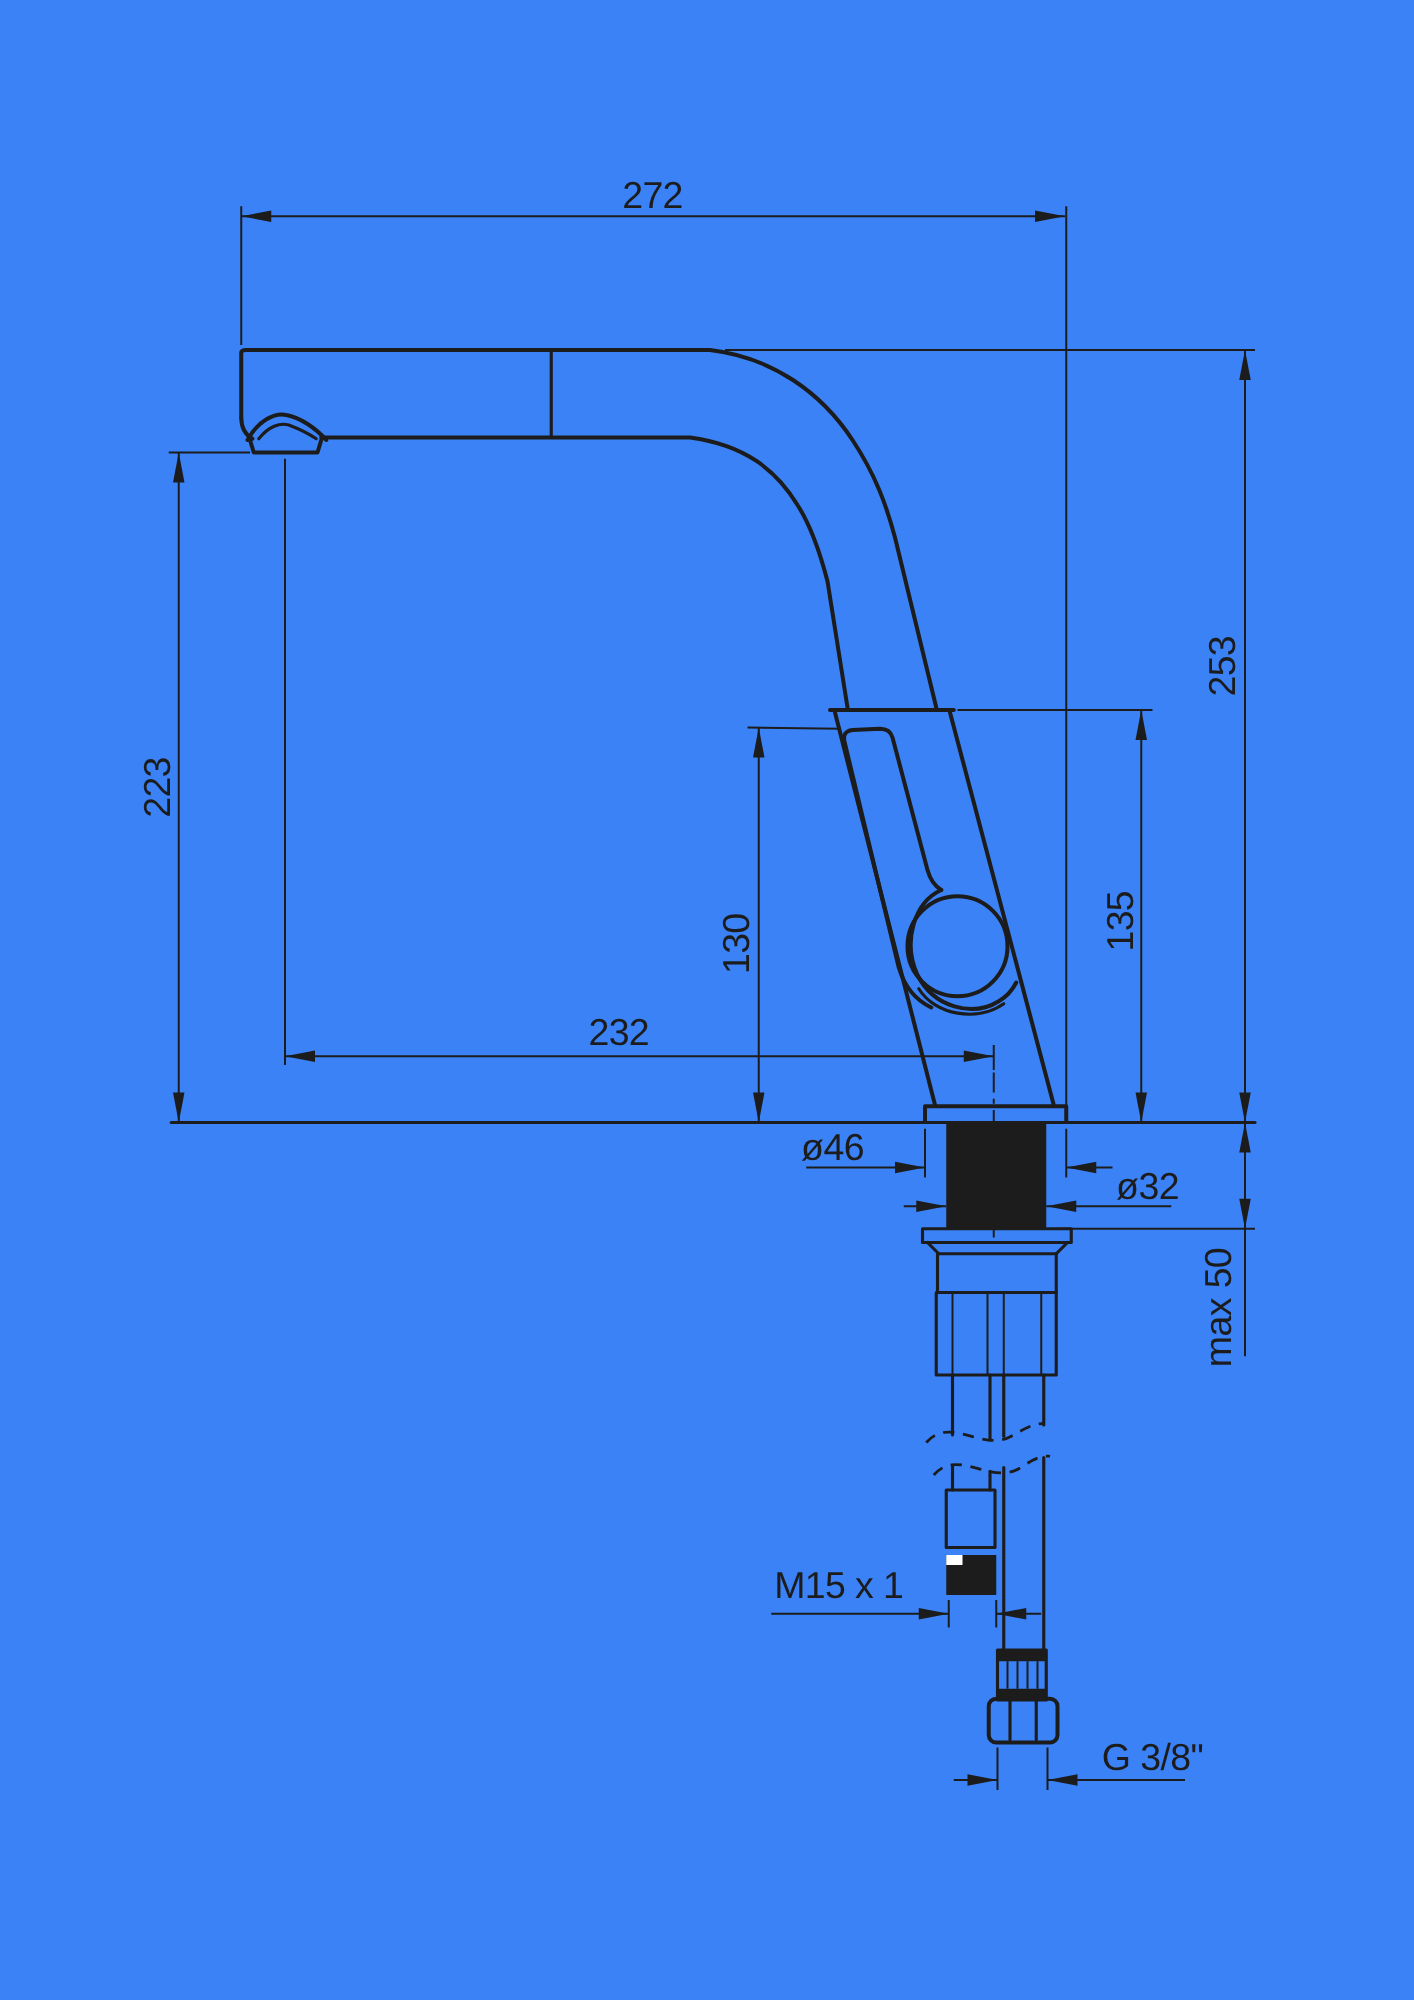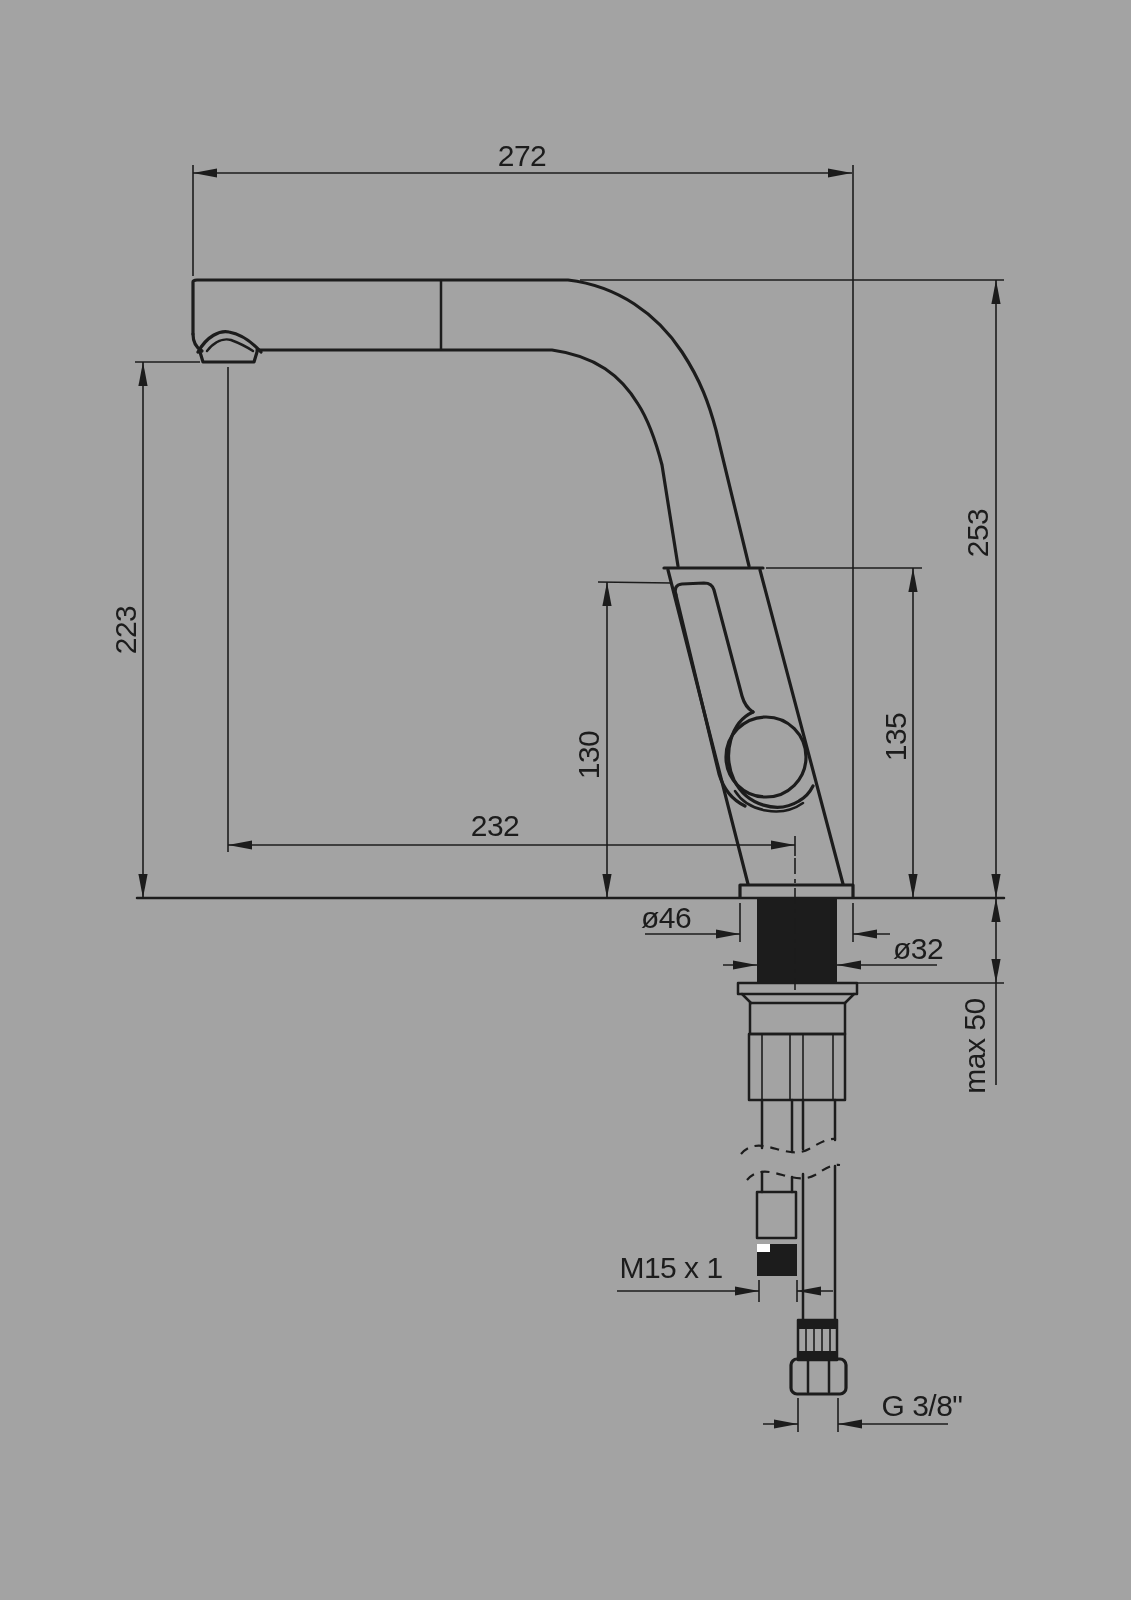--- a/index.html
+++ b/index.html
@@ -1,16 +1,16 @@
 <!DOCTYPE html>
 <html><head>
 <meta charset="utf-8">
 <style>
   html,body{margin:0;padding:0;background:#ffffff;}
-  .canvas{width:1131px;height:1600px;background:#a3a3a3;position:relative;overflow:hidden;}
+  .canvas{width:1131px;height:1600px;background:#3b82f6;position:relative;overflow:hidden;}
   svg{display:block;}
   svg text{font-family:"Liberation Sans","DejaVu Sans",sans-serif;font-size:30px;letter-spacing:-0.5px;fill:#1c1c1c;}
   .thick{stroke:#1c1c1c;stroke-width:3.2;fill:none;stroke-linecap:round;stroke-linejoin:round;}
   .med{stroke:#1c1c1c;stroke-width:2.5;fill:none;stroke-linecap:round;stroke-linejoin:round;}
   .thin{stroke:#1c1c1c;stroke-width:1.6;fill:none;stroke-linecap:butt;}
   .dashbreak{stroke:#1c1c1c;stroke-width:2.2;fill:none;stroke-dasharray:9 7;}
   .centerline{stroke:#1c1c1c;stroke-width:1.6;fill:none;stroke-dasharray:16 5 4 5;}
   .blackfill{fill:#1c1c1c;stroke:none;}
   .whitefill{fill:#ffffff;stroke:none;}
   .arrow{fill:#1c1c1c;stroke:none;}

